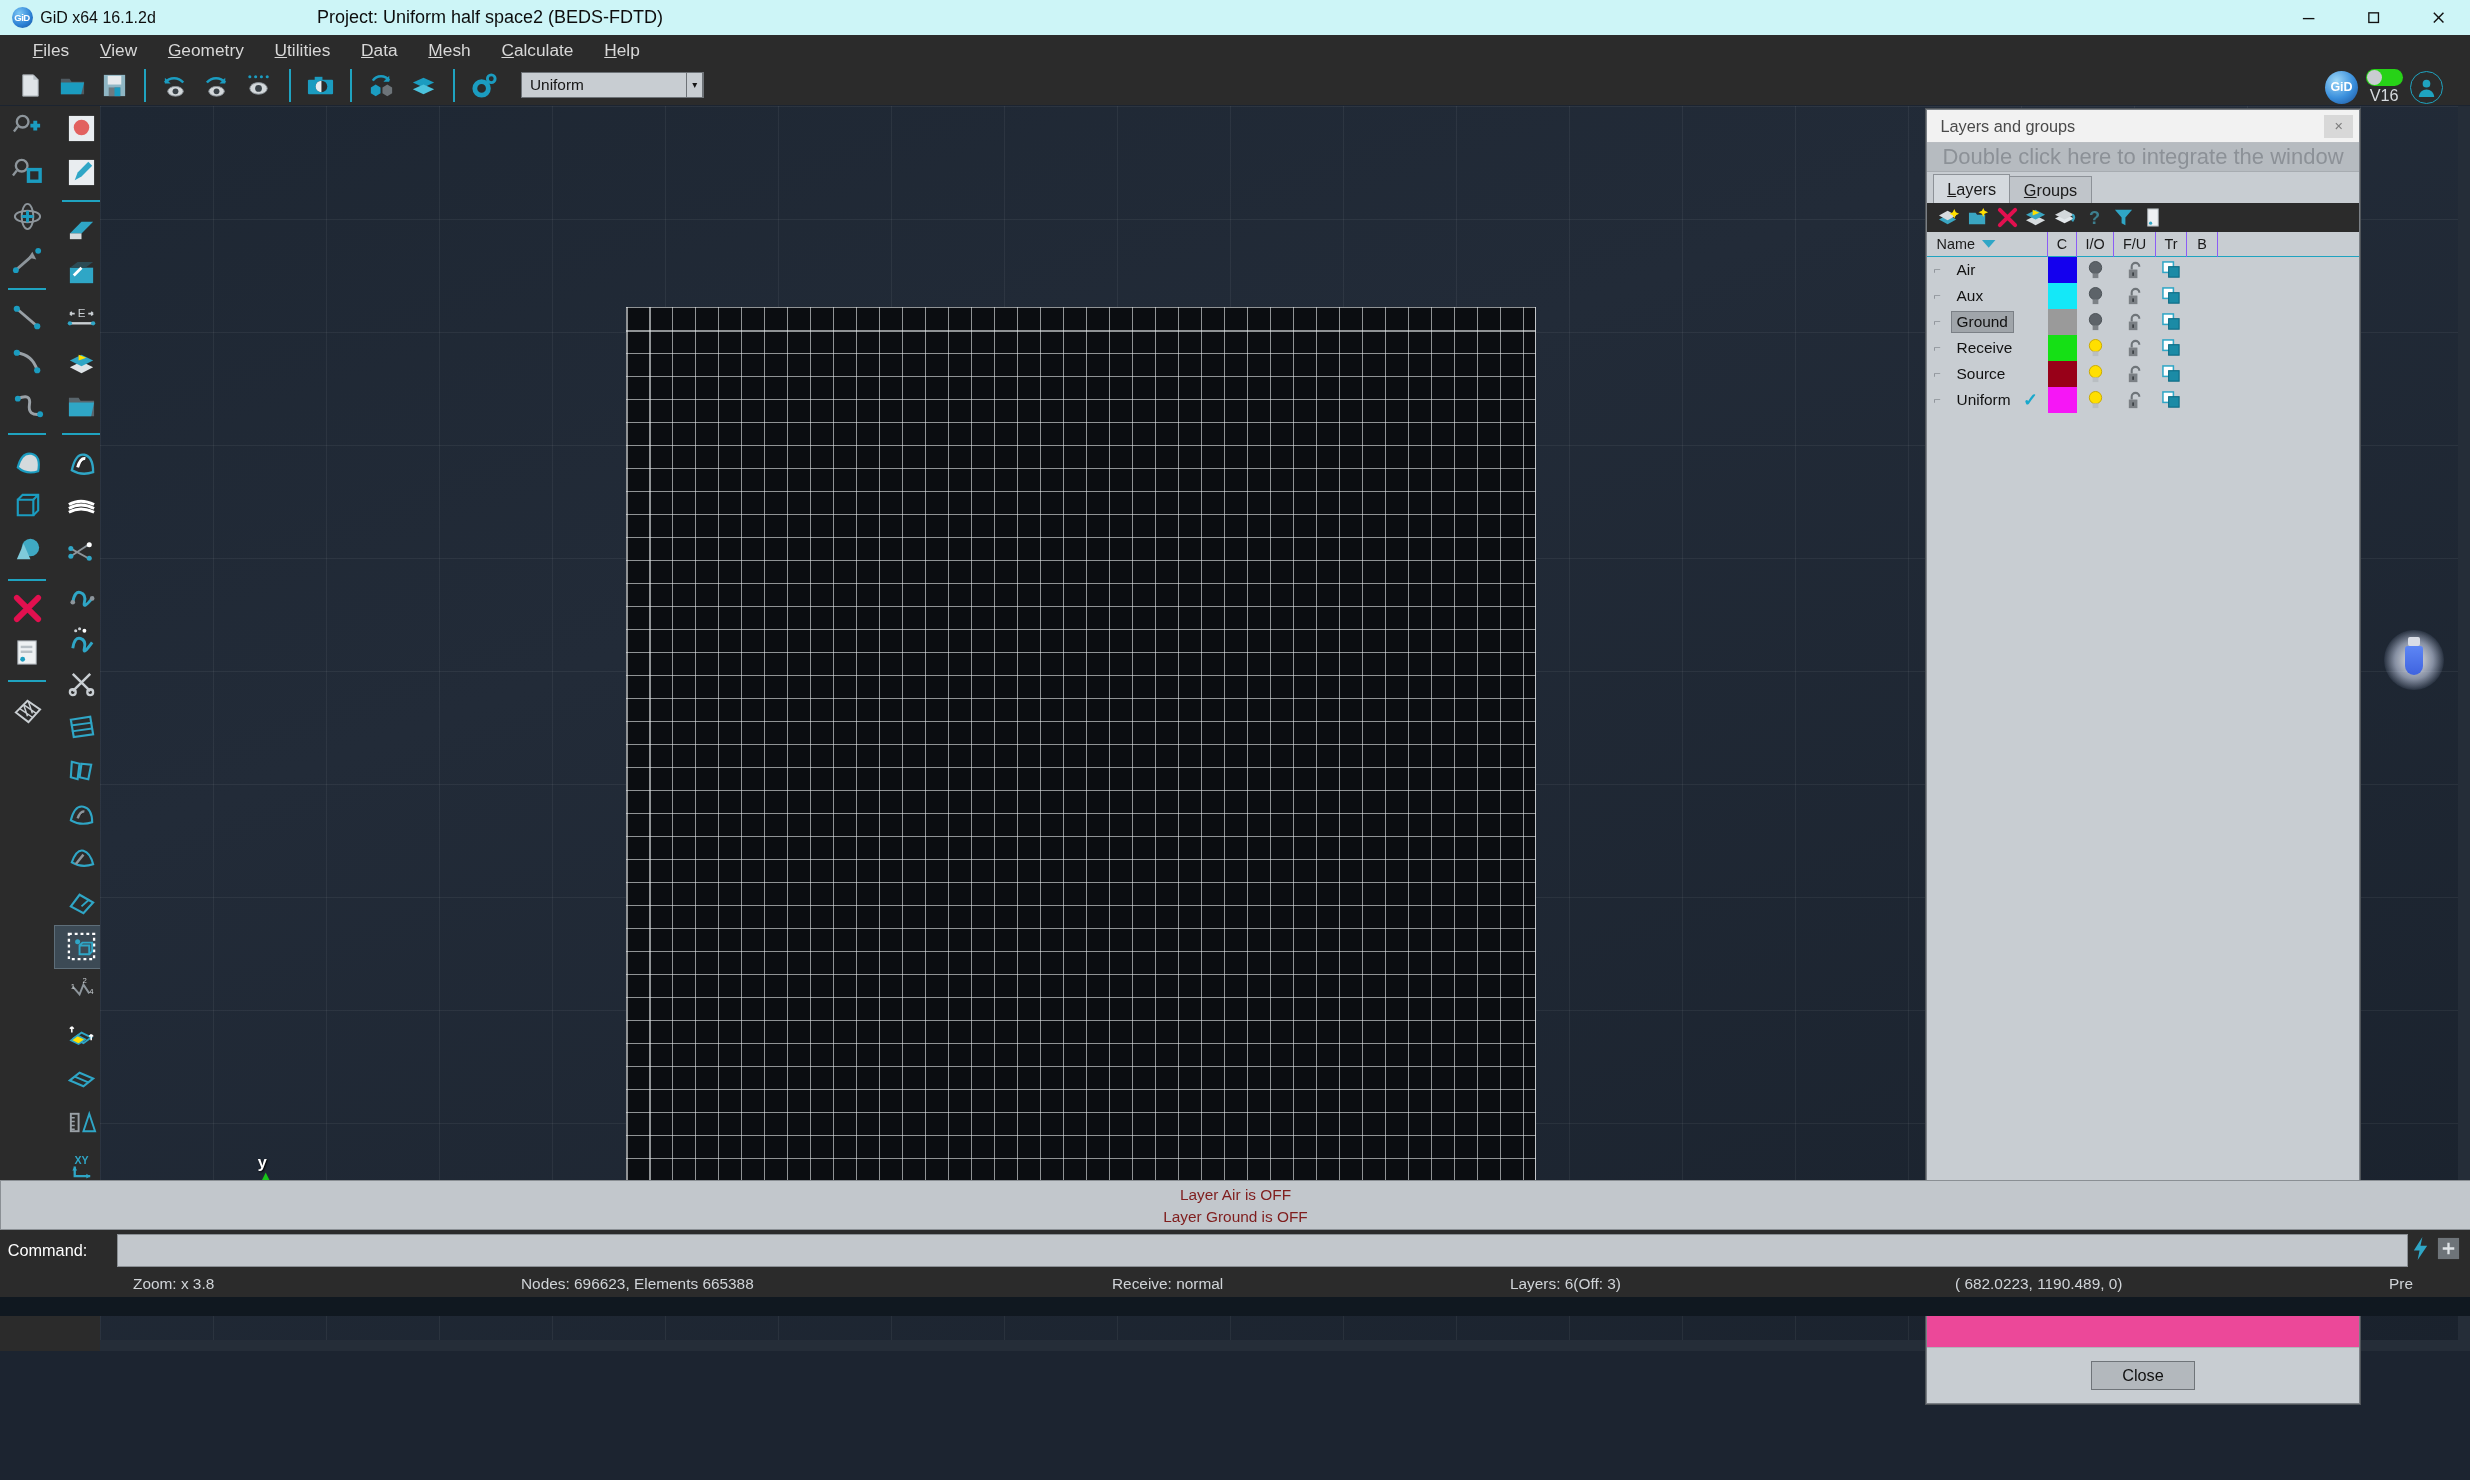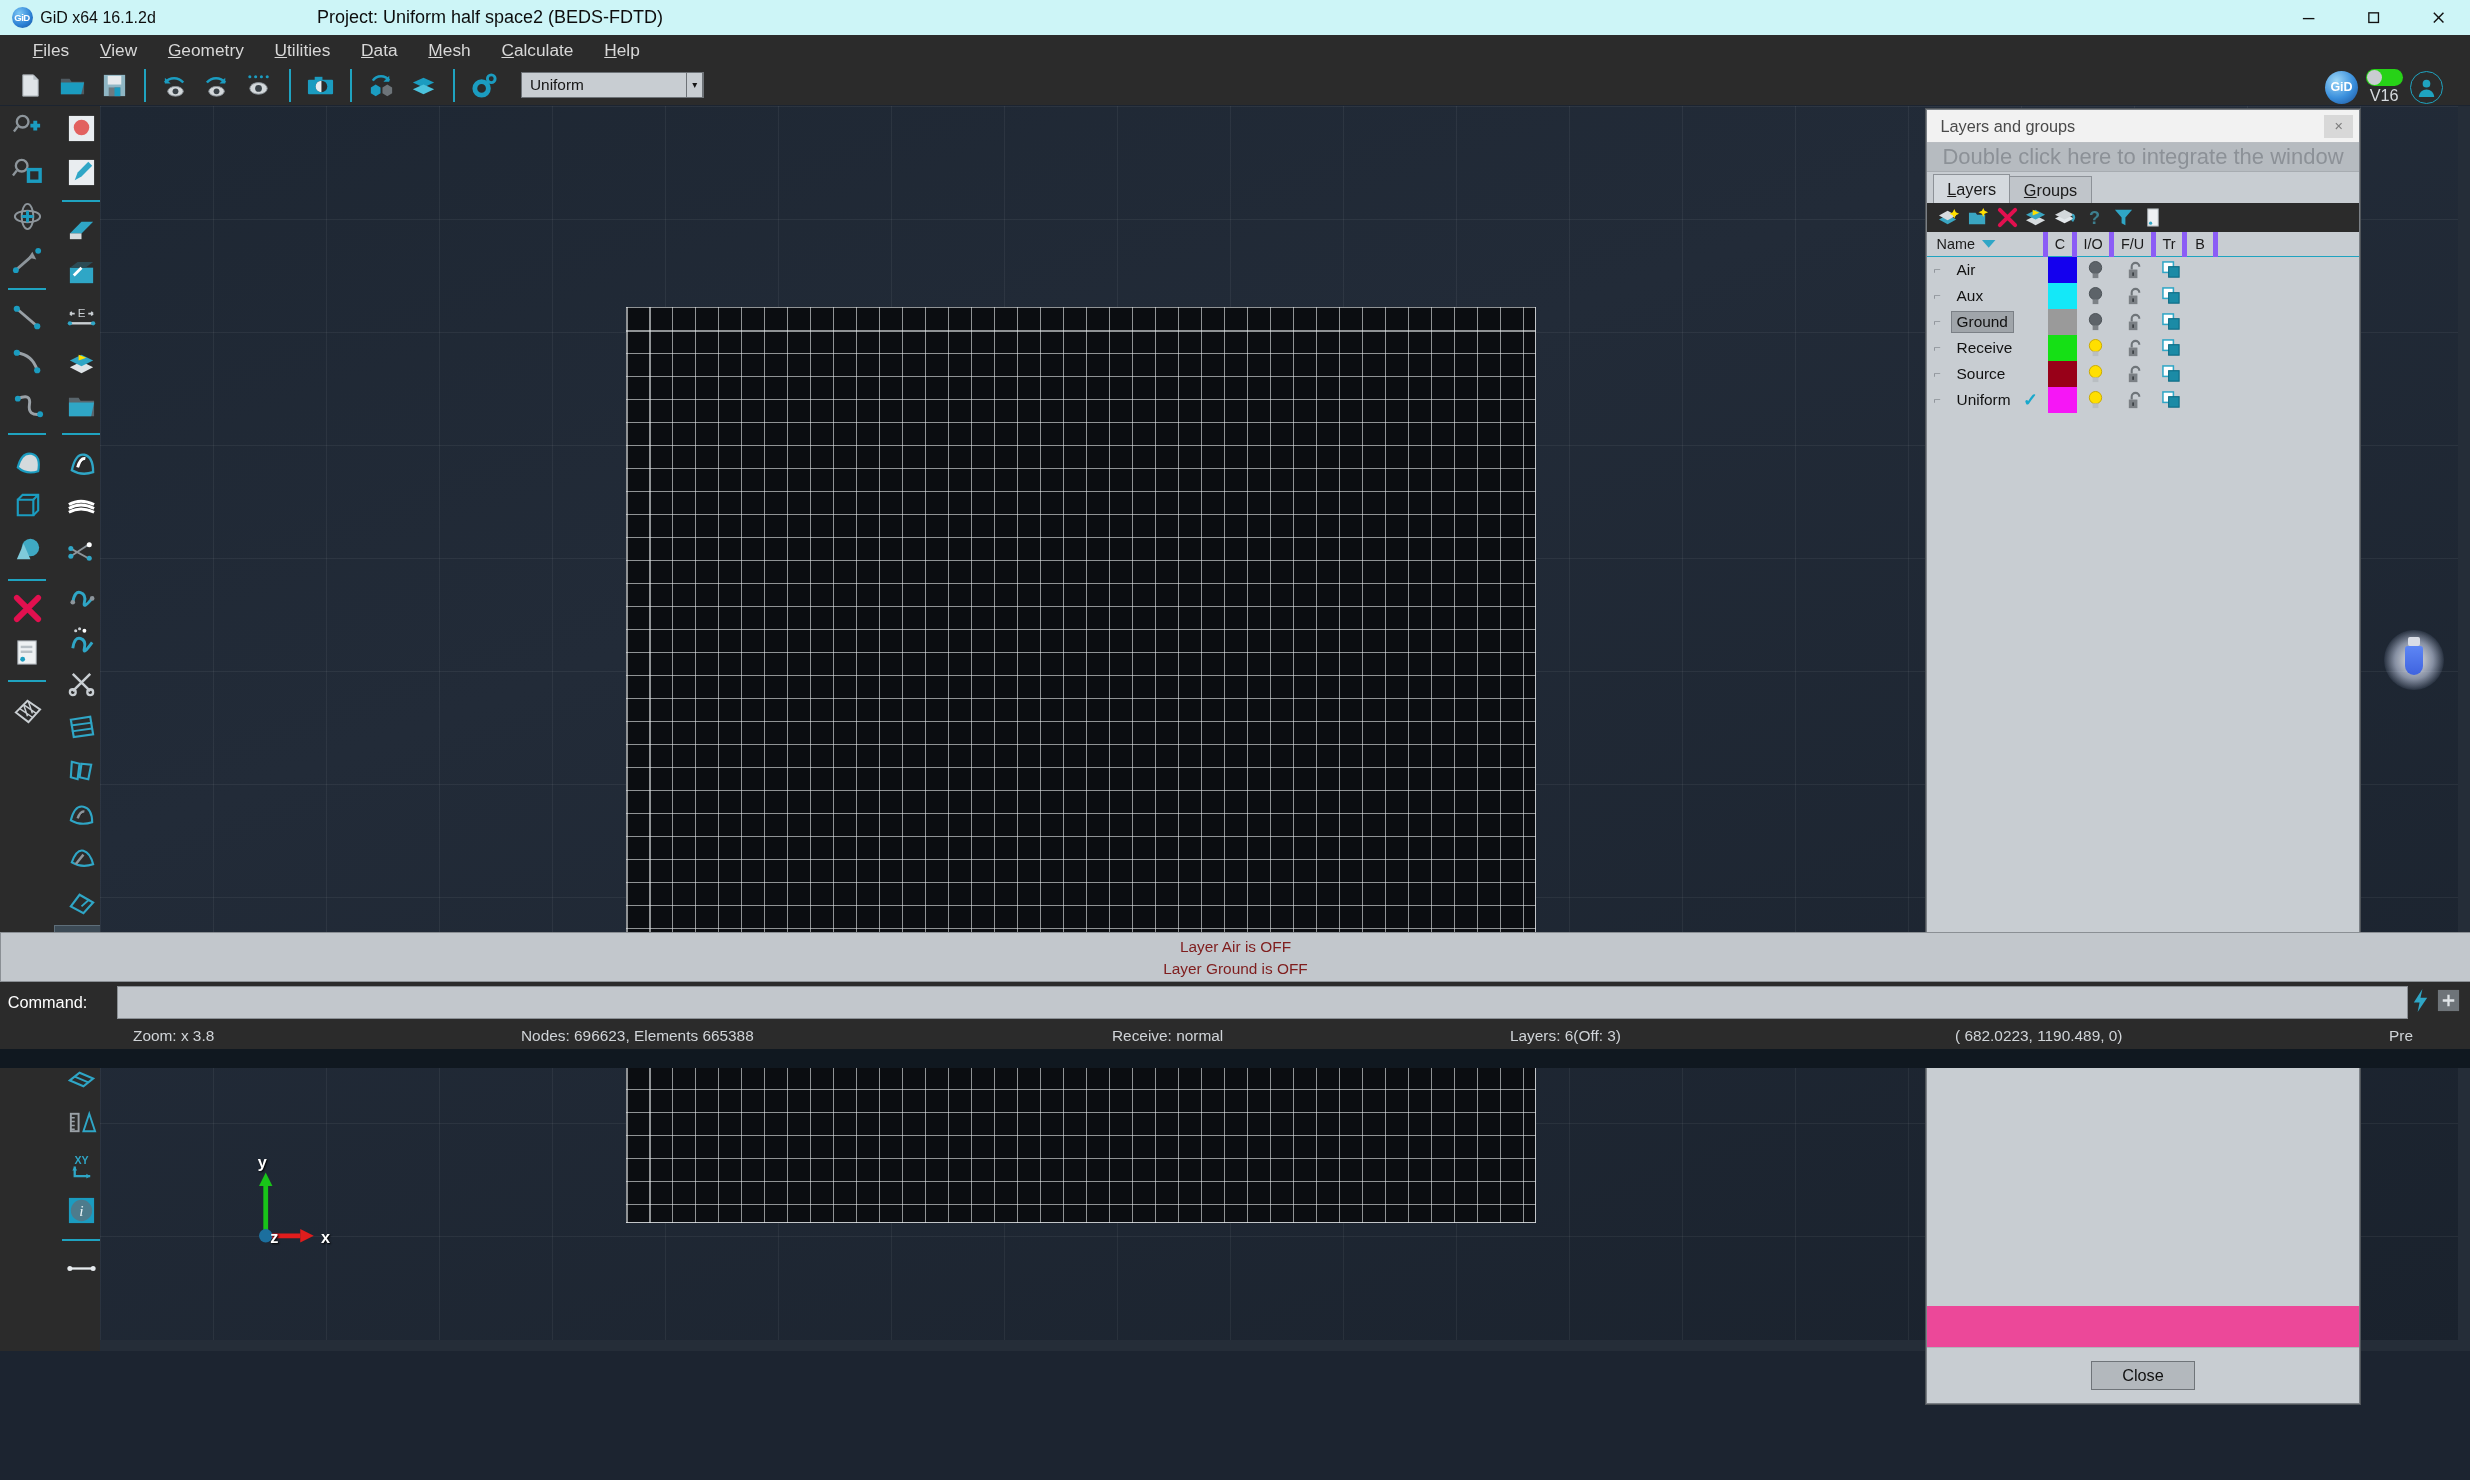--- a/index.html
+++ b/index.html
@@ -2,21 +2,21 @@
 <html><head>
 <meta charset="utf-8">
 <style>
   * { box-sizing: border-box; margin: 0; padding: 0; }
   html, body {
     width: 2471px; height: 1480px;
     overflow: hidden;
     font-family: "Liberation Sans", sans-serif;
     background: #1c2430;
   }
-  #app { position: relative; width: 2471px; height: 1068px; }
+  #app { position: relative; width: 2471px; height: 1316px; }
 
   
   .titlebar {
     position: absolute; top: 0; left: 0; width: 2471px; height: 35px;
     background: #cdf5f7;
     display: flex; align-items: center;
   }
   .tb-logo {
     width: 21px; height: 21px; margin-left: 11.5px; margin-right: 7.7px;
     border-radius: 50%;
@@ -153,21 +153,21 @@
   .tab u { text-decoration: underline; }
   .panel-toolbar {
     height: 29px; background: #2b2b2b; display: flex; align-items: center; padding-left: 7.7px;
   }
   .pti { width: 29px; height: 27px; display: flex; align-items: center; justify-content: center; }
   .lst-header {
     height: 25px; background: #c8cdd2; display: flex; align-items: center;
     font-size: 14.4px; color: #1a1a1a; border-bottom: 1px solid #1fa3c0;
   }
   .lh { display: flex; align-items: center; justify-content: center;
-        height: 25px; border-right: 5px solid #8b5cf6; }
+        height: 25px; border-right: 1px solid #8b5cf6; }
   .lh.name { width: 121px; justify-content: flex-start; padding-left: 9.6px; gap: 5.8px; }
   .rows { background: #c8cdd2; }
   .lrow { height: 26px; display: flex; align-items: center; font-size: 15.4px; color: #111; }
   .lrow .tree { width: 21px; text-align: center; color: #8b9096; font-size: 12.5px; letter-spacing:1px;}
   .lrow .nm { width: 100px; padding-left: 3.8px; display: flex; align-items: center; gap: 7.7px; }
   .lrow .nm .txt { padding: 1px 4.8px; }
   .lrow.sel .nm .txt { background: #a0a5aa; box-shadow: 0 0 0 1px #7b8086; }
   .swatch { width: 29px; height: 26px; }
   .cell { width: 37px; height: 26px; display: flex; align-items: center; justify-content: center; }
   .check { color: #19a8cc; font-size: 18px; font-weight: bold; }

